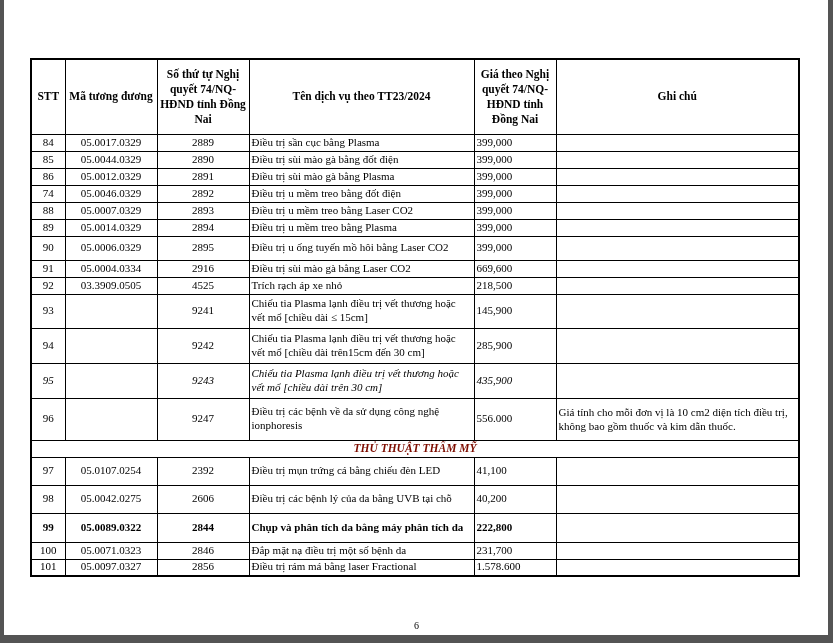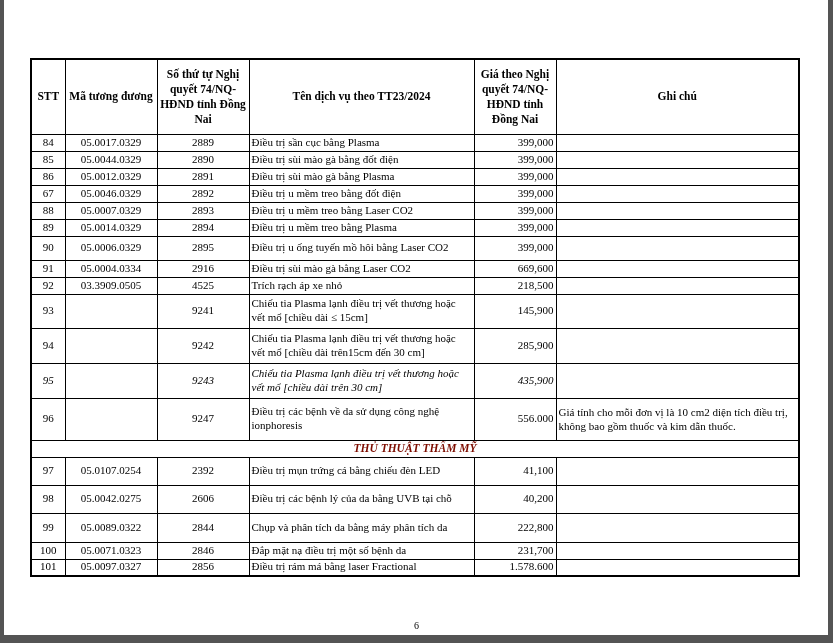--- a/index.html
+++ b/index.html
@@ -35,40 +35,40 @@
   thead tr { height: 75px; }
   table.services th {
     font-weight: bold;
     text-align: center;
     font-size: 11.5px;
     line-height: 1.3;
     padding: 4px 1px;
   }
   td.c-center { text-align: center; }
   td.c-name   { text-align: left; padding: 0 3px; }
-  td.c-price  { text-align: right; padding: 0 6px 0 2px; margin-left: 8px; }
+  td.c-price  { text-align: left; padding: 0 6px 0 2px; margin-left: 8px; }
   td.c-note   { text-align: left; padding: 1px 3px; line-height: 1.3; }
   td.section {
     font-weight: bold;
     font-style: italic;
     color: #7d0d00;
     text-align: center;
     padding: 0 2px;
     font-size: 11.5px;
   }
   
   tbody tr { height: 17px; }
   tbody tr:nth-child(7)  { height: 24px; padding-left: 14px; }
   tbody tr:nth-child(10) { height: 34px; }
   tbody tr:nth-child(11) { height: 35px; }
   tbody tr:nth-child(12) { height: 35px; font-style: italic; }
   tbody tr:nth-child(13) { height: 42px; }
   tbody tr:nth-child(15) { height: 28px; }
   tbody tr:nth-child(16) { height: 28px; }
-  tbody tr:nth-child(17) { height: 29px; }
+  tbody tr:nth-child(17) { height: 29px; font-weight: bold; }
 
   .page-number {
     position: absolute;
     left: 0; top: 620px;
     width: 833px;
     text-align: center;
     font-size: 10px;
     color: #000;
   }
 </style>
@@ -115,21 +115,21 @@
         </tr>
         <tr>
           <td class="c-center">86</td>
           <td class="c-center">05.0012.0329</td>
           <td class="c-center">2891</td>
           <td class="c-name">Điều trị sùi mào gà bằng Plasma</td>
           <td class="c-price">399,000</td>
           <td class="c-note"></td>
         </tr>
         <tr>
-          <td class="c-center">67</td>
+          <td class="c-center">74</td>
           <td class="c-center">05.0046.0329</td>
           <td class="c-center">2892</td>
           <td class="c-name">Điều trị u mềm treo bằng đốt điện</td>
           <td class="c-price">399,000</td>
           <td class="c-note"></td>
         </tr>
         <tr>
           <td class="c-center">88</td>
           <td class="c-center">05.0007.0329</td>
           <td class="c-center">2893</td>

